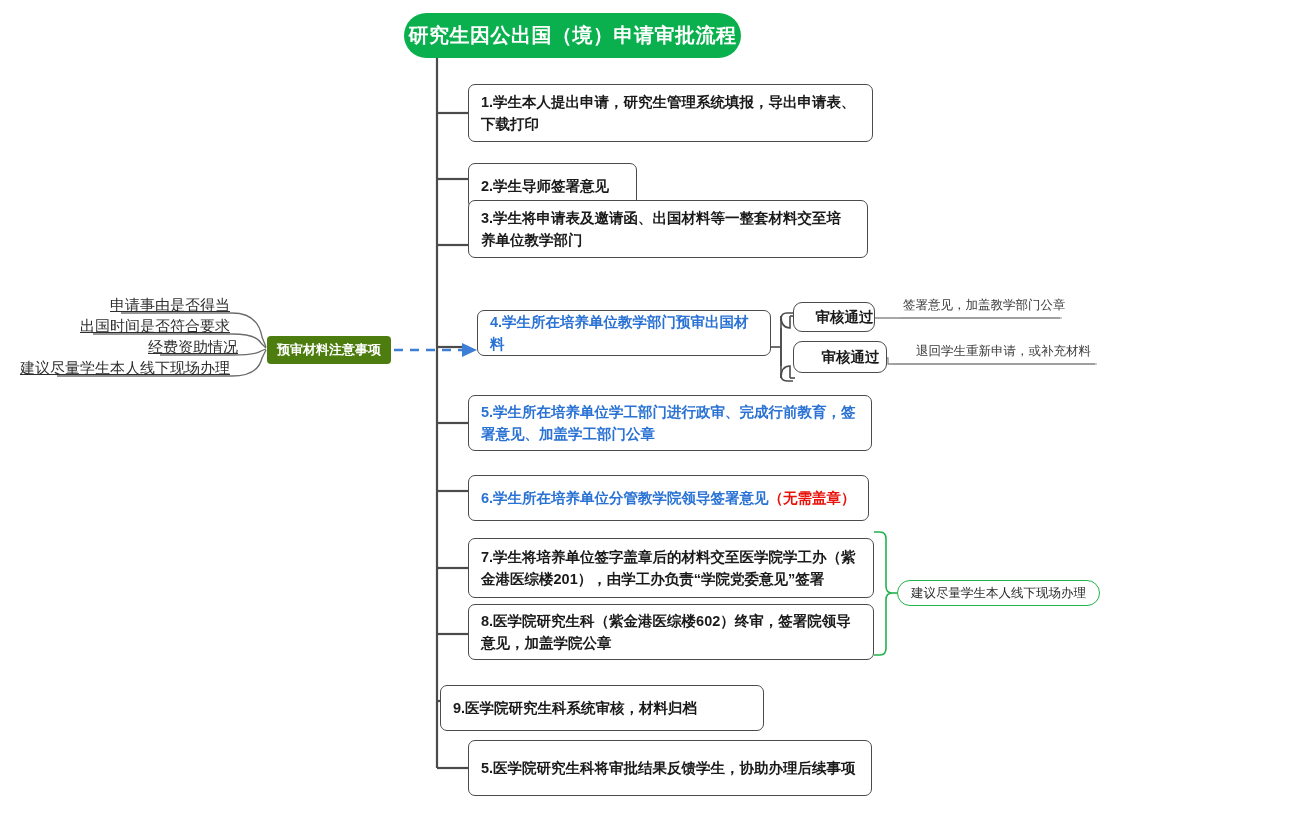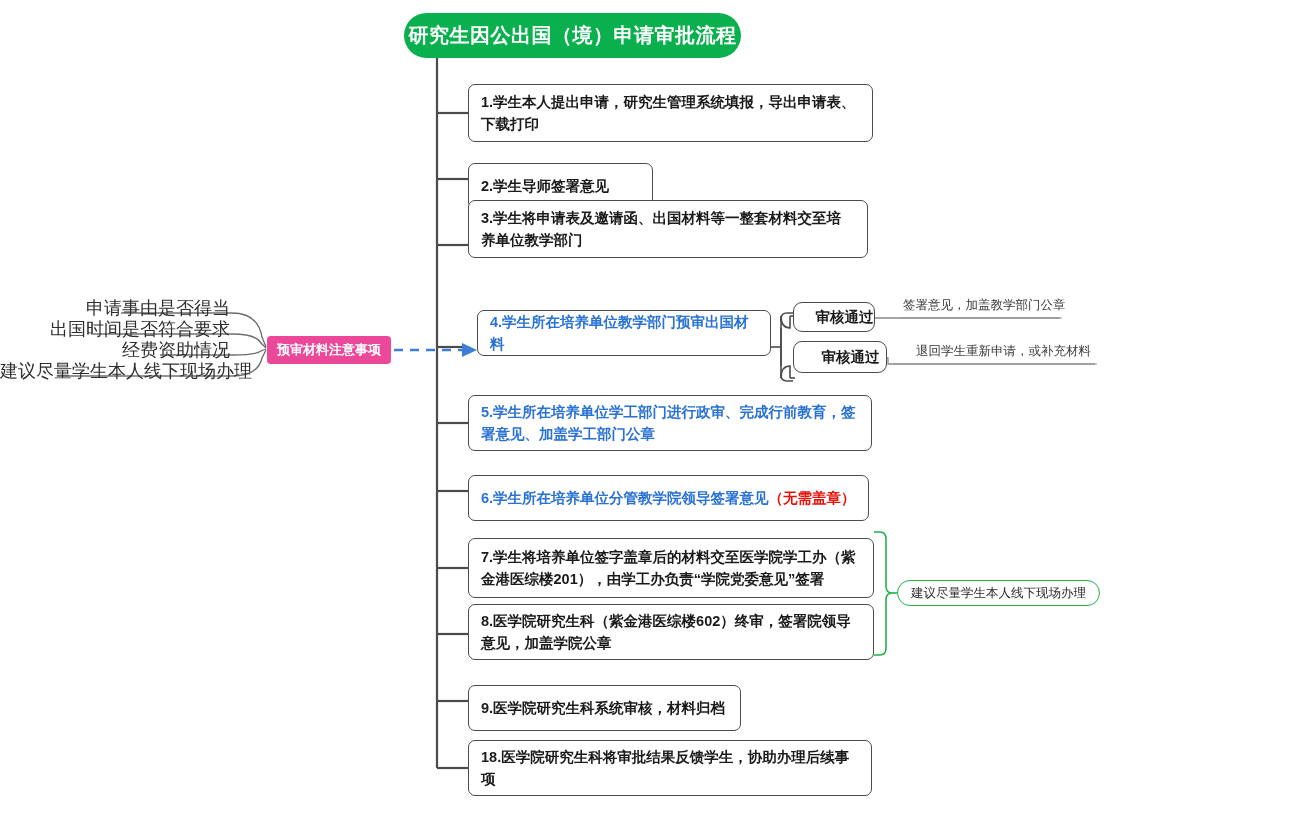--- a/index.html
+++ b/index.html
@@ -77,34 +77,35 @@
     color: #3a3a3a;
     white-space: nowrap;
     text-align: center;
   }
 
   
   .note-box {
     position: absolute;
     left: 267px; top: 336px;
     width: 124px; height: 28px;
-    background: #ec4899;
+    background: #4d7c0f;
     border-radius: 4px;
     display: flex; align-items: center; justify-content: center;
     color: #ffffff;
     font-size: 13px;
     font-weight: bold;
     white-space: nowrap;
   }
   .note-item {
     position: absolute;
-    font-size: 18px;
+    font-size: 15px;
     color: #2e2e2e;
     white-space: nowrap;
     text-align: right;
+    text-decoration: underline;
   }
 
   
   .green-note {
     position: absolute;
     left: 897px; top: 580px;
     height: 26px;
     padding: 0 13px;
     border: 1.5px solid #21b24b;
     border-radius: 14px;
@@ -189,21 +190,21 @@
   </svg>
 
   <div class="root-node">
     <span>研究生因公出国（境）申请审批流程</span>
   </div>
 
   <div class="step" style="left:468px; top:84px; width:405px; height:58px;">
     <span>1.学生本人提出申请，研究生管理系统填报，导出申请表、下载打印</span>
   </div>
 
-  <div class="step" style="left:468px; top:163px; width:185px; height:33px;text-align:right;">
+  <div class="step" style="left:468px; top:163px; width:169px; height:33px;text-align:right;">
     <span>2.学生导师签署意见</span>
   </div>
 
   <div class="step" style="left:468px; top:200px; width:400px; height:58px;">
     <span>3.学生将申请表及邀请函、出国材料等一整套材料交至培养单位教学部门</span>
   </div>
 
   <div class="step blue" style="left:477px; top:310px; width:294px; height:33px;">
     <span>4.学生所在培养单位教学部门预审出国材料</span>
   </div>
@@ -218,44 +219,44 @@
   </div>
 
   <div class="step" style="left:468px; top:538px; width:406px; height:60px;">
     <span>7.学生将培养单位签字盖章后的材料交至医学院学工办（紫金港医综楼201），由学工办负责“学院党委意见”签署</span>
   </div>
 
   <div class="step" style="left:468px; top:604px; width:406px; height:56px;">
     <span>8.医学院研究生科（紫金港医综楼602）终审，签署院领导意见，加盖学院公章</span>
   </div>
 
-  <div class="step" style="left:468px; top:685px; width:273px; height:32px;">
+  <div class="step" style="left:440px; top:685px; width:324px; height:32px;">
     <span>9.医学院研究生科系统审核，材料归档</span>
   </div>
 
   <div class="step" style="left:468px; top:740px; width:404px; height:56px;">
-    <span>18.医学院研究生科将审批结果反馈学生，协助办理后续事项</span>
+    <span>5.医学院研究生科将审批结果反馈学生，协助办理后续事项</span>
   </div>
 
   <div class="subbox" style="left:793px; top:302px; width:82px; height:30px;">
     <span>审核通过</span>
   </div>
   <div class="subbox" style="left:793px; top:341px; width:94px; height:32px;">
     <span>审核通过</span>
   </div>
 
   <div class="edge-label" style="left:903px; top:297px;">签署意见，加盖教学部门公章</div>
   <div class="edge-label" style="left:916px; top:343px;">退回学生重新申请，或补充材料</div>
 
   <div class="note-box">
     <span>预审材料注意事项</span>
   </div>
 
   <div class="note-item" style="left:0; top:296px; width:230px;">申请事由是否得当</div>
   <div class="note-item" style="left:0; top:317px; width:230px;">出国时间是否符合要求</div>
-  <div class="note-item" style="left:0; top:338px; width:230px;">经费资助情况</div>
+  <div class="note-item" style="left:8px; top:338px; width:230px;">经费资助情况</div>
   <div class="note-item" style="left:0; top:359px; width:230px;">建议尽量学生本人线下现场办理</div>
 
   <div class="green-note">
     <span>建议尽量学生本人线下现场办理</span>
   </div>
 
 </div>
 
 </body></html>

